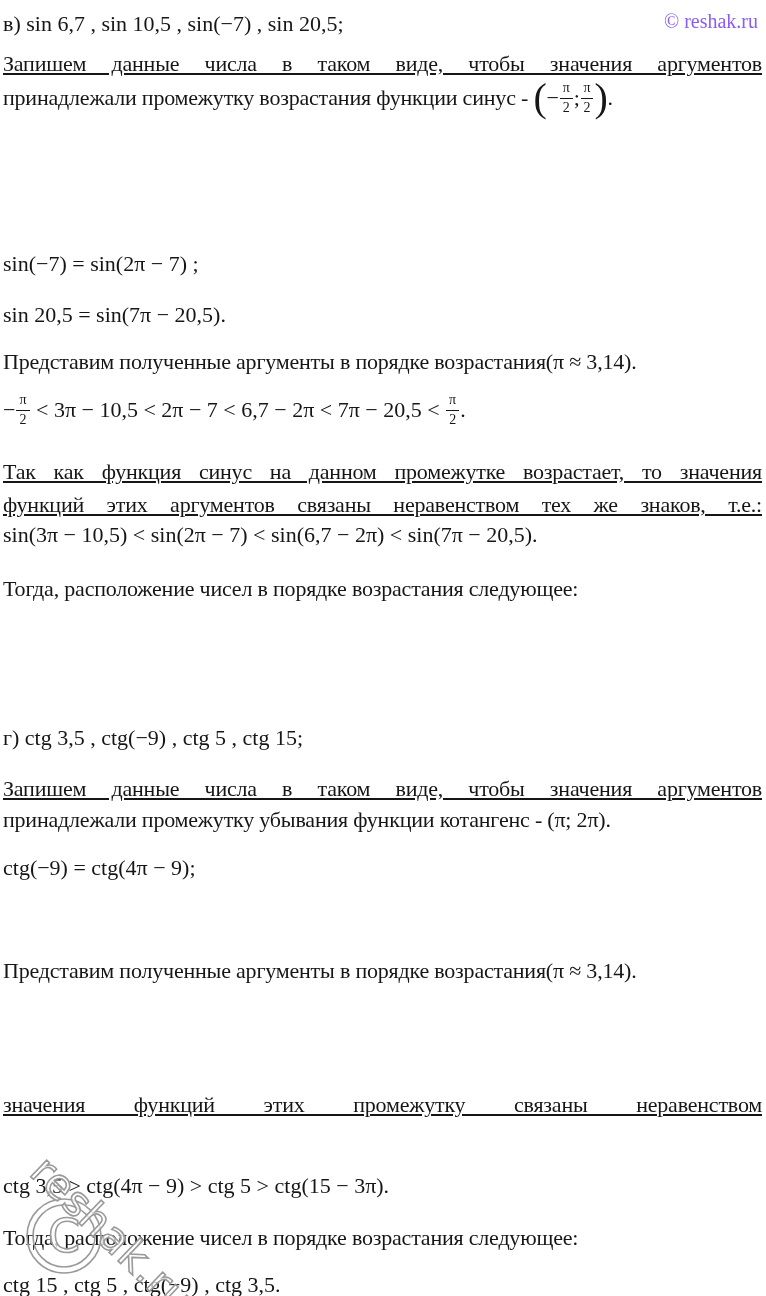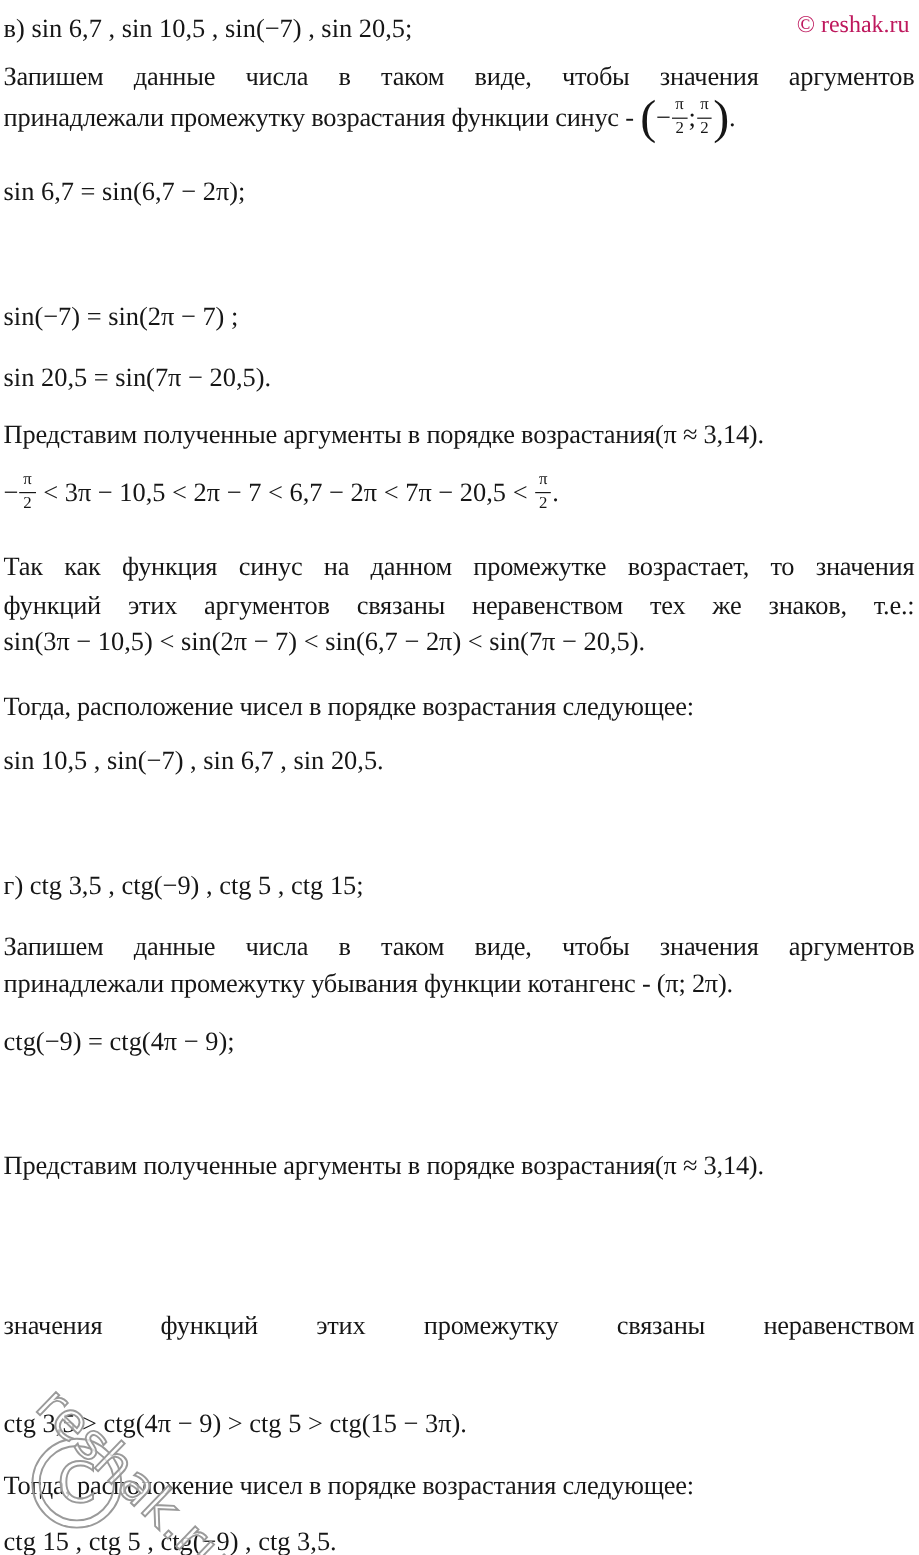--- a/index.html
+++ b/index.html
@@ -22,28 +22,29 @@
     right: 4px;
     font-size: 22px;
     line-height: 1.25;
     white-space: nowrap;
     letter-spacing: -0.2px;
   }
   .just {
     white-space: normal;
     text-align: justify;
     text-align-last: justify;
+    text-decoration: underline;
   }
   .math { letter-spacing: 0; }
   .copyright {
     position: absolute;
     top: 10px;
     right: 8px;
     font-size: 20px;
-    color: #be185d;
+    color: #8b5cf6;
     white-space: nowrap;
   }
   
   .frac {
     display: inline-flex;
     flex-direction: column;
     align-items: center;
     vertical-align: middle;
     font-size: 14px;
     line-height: 1.2;
@@ -90,42 +91,40 @@
   <div class="line" style="top:82px">
     <span>принадлежали промежутку возрастания функции синус - </span><span class="bp">(</span><span>−</span><span class="frac">
         <span class="num">π</span>
         <span class="den">2</span>
       </span><span>;</span><span class="frac">
         <span class="num">π</span>
         <span class="den">2</span>
       </span><span class="bp">)</span><span>.</span>
   </div>
 
-  <div class="line math" style="top:146px">sin 6,7 = sin(6,7 − 2π);</div>
   <div class="line math" style="top:250px">sin(−7) = sin(2π − 7) ;</div>
   <div class="line math" style="top:301px">sin 20,5 = sin(7π − 20,5).</div>
 
   <div class="line" style="top:348px">Представим полученные аргументы в порядке возрастания(π ≈ 3,14).</div>
 
   <div class="line math" style="top:394px">
     <span>−</span><span class="frac">
         <span class="num">π</span>
         <span class="den">2</span>
       </span><span> &lt; 3π − 10,5 &lt; 2π − 7 &lt; 6,7 − 2π &lt; 7π − 20,5 &lt; </span><span class="frac">
         <span class="num">π</span>
         <span class="den">2</span>
       </span><span>.</span>
   </div>
 
   <div class="line just" style="top:491px">функций этих аргументов связаны неравенством тех же знаков, т.е.:</div>
   <div class="line just" style="top:458px">Так как функция синус на данном промежутке возрастает, то значения</div>
   <div class="line math" style="top:521px">sin(3π − 10,5) &lt; sin(2π − 7) &lt; sin(6,7 − 2π) &lt; sin(7π − 20,5).</div>
 
   <div class="line" style="top:575px">Тогда, расположение чисел в порядке возрастания следующее:</div>
-  <div class="line math" style="top:620px">sin 10,5 , sin(−7) , sin 6,7 , sin 20,5.</div>
 
   <div class="line math" style="top:724px">г) ctg 3,5 , ctg(−9) , ctg 5 , ctg 15;</div>
 
   <div class="line just" style="top:775px">Запишем данные числа в таком виде, чтобы значения аргументов</div>
   <div class="line" style="top:806px">принадлежали промежутку убывания функции котангенс - (π; 2π).</div>
 
   <div class="line math" style="top:854px">ctg(−9) = ctg(4π − 9);</div>
 
   <div class="line" style="top:957px">Представим полученные аргументы в порядке возрастания(π ≈ 3,14).</div>
 

